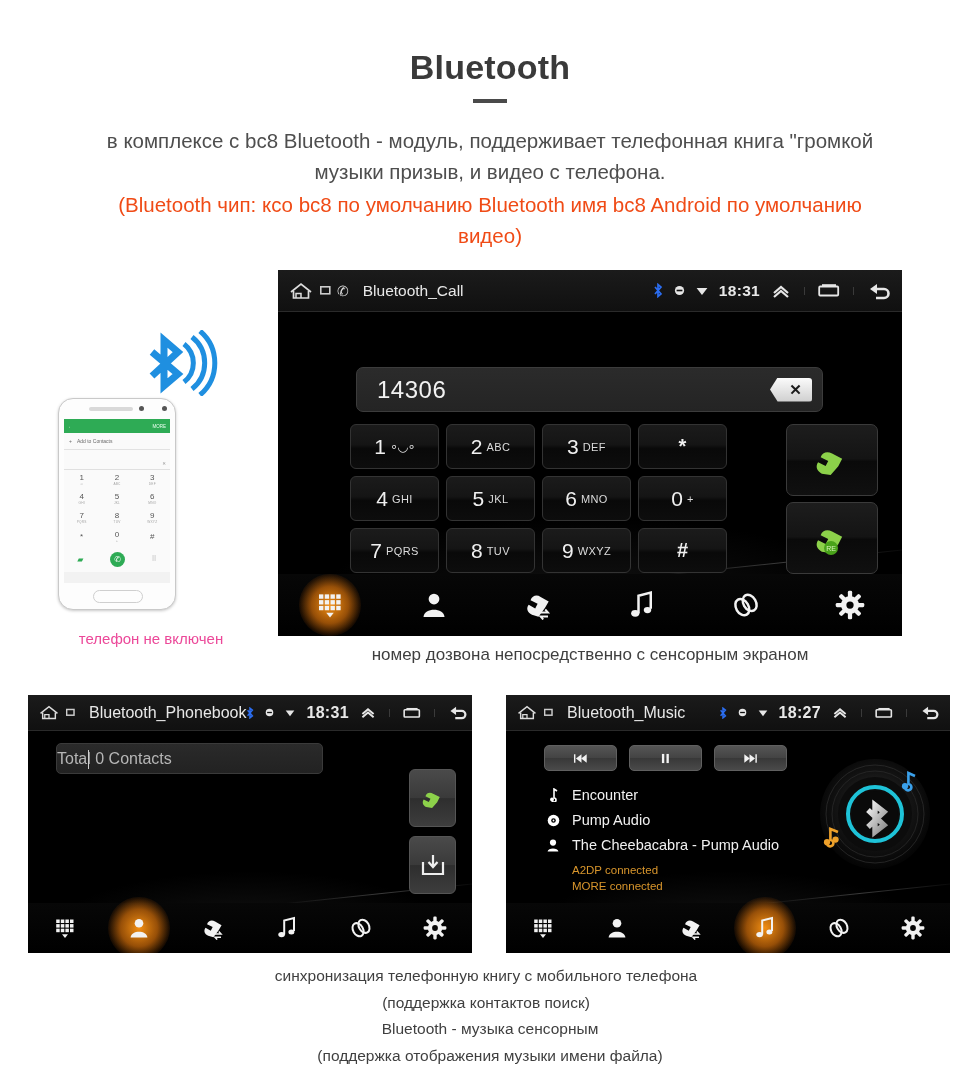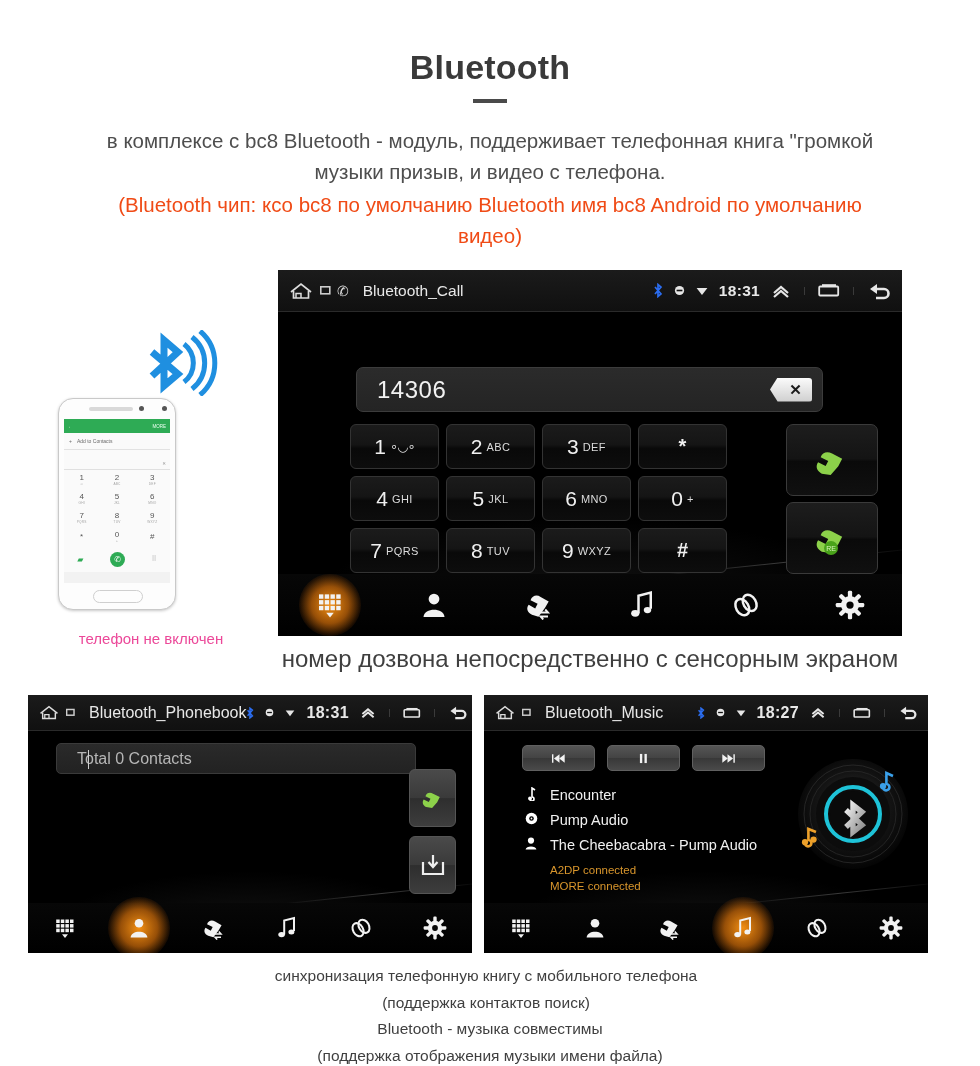--- a/index.html
+++ b/index.html
@@ -166,54 +166,54 @@
   .ps-k b{ font-size:8px; font-weight:normal;}
   .ps-k i{ font-size:3.2px; font-style:normal; color:#a5a5a5; letter-spacing:0.2px;}
   .ps-actions{ display:flex; align-items:center; justify-content:space-around; height:26px; background:#fafafa;}
   .ps-call{ width:15px;height:15px;border-radius:50%;background:#2eab55;display:flex;align-items:center;justify-content:center;color:#fff;font-size:8px;}
   .phone-home{ position:absolute; left:34px; bottom:6px; width:50px; height:13px; border:1.4px solid #cfcfcf; border-radius:7px;}
   .bt-badge{ position:absolute; left:78px; top:0px; width:96px; height:66px;}
   .cap-orange{ position:absolute; left:12px; top:300px; width:190px; text-align:center; color:#ec4899; font-size:15px;}
 
   .cap-main {
     position:absolute; left:278px; top:645px; width:624px;
-    text-align:center; color:#3f3f3f; font-size:24px;
+    text-align:center; color:#3f3f3f; font-size:17px;
   }
 
   
   #phonebook-screen { left: 28px; top: 695px; width: 444px; height: 258px; }
-  #music-screen { left: 484px; top: 695px; width: 444px; height: 258px; }
+  #music-screen { left: 506px; top: 695px; width: 444px; height: 258px; }
   #phonebook-screen .hu-statusbar, #music-screen .hu-statusbar { height: 36px; font-size: 16px; }
   #phonebook-screen .hu-body, #music-screen .hu-body { height: 222px; }
   #phonebook-screen .hu-nav, #music-screen .hu-nav { height: 50px; }
 
   .contacts-field{
-    position:absolute; left:28px; top:12px; width:360px; height:31px;
+    position:absolute; left:28px; top:12px; width:267px; height:31px;
     background: linear-gradient(#2a2a2a,#222); border:1px solid #3a3a3a; border-radius:5px;
-    display:flex; align-items:center; padding-left:20px; color:#b6b6b6; font-size:16px;
+    display:flex; align-items:center; color:#b6b6b6; font-size:16px;
   }
   .contacts-field::before{ content:""; position:absolute; left:31px; top:6px; width:1px; height:19px; background:#cfcfcf;}
   .side-btn{
     position:absolute; right:16px; width:47px; height:58px;
     background: linear-gradient(#4a4a4a,#3a3a3a 50%,#2e2e2e 51%,#3d3d3d);
     border:1px solid #555; border-radius:6px;
     display:flex; align-items:center; justify-content:center;
   }
   #pb-call-btn{ top:38px; }
   #pb-download-btn{ top:105px; }
 
   .media-controls{ position:absolute; left:38px; top:14px; display:flex; gap:12px;}
   .mc-btn{
     width:73px; height:26px;
     background: linear-gradient(#555,#434343 50%,#383838 51%,#4a4a4a);
     border:1px solid #606060; border-radius:5px;
     display:flex; align-items:center; justify-content:center;
   }
   .track-list{ position:absolute; left:40px; top:56px; }
-  .track-row{ display:flex; align-items:flex-start; gap:12px; margin-bottom:9px; color:#f0f0f0; font-size:14.5px;}
+  .track-row{ display:flex; align-items:center; gap:12px; margin-bottom:9px; color:#f0f0f0; font-size:14.5px;}
   .track-ico{ width:14px; display:flex; justify-content:center; color:#ffffff;}
   .conn-line{ color:#d9962c; font-size:11.5px; margin-left:26px; line-height:1.42; }
 
   .vinyl{ position:absolute; right:16px; top:24px; width:118px; height:118px;}
 
   .bottom-caps{ position:absolute; left:0; top:963px; width:980px; display:flex;flex-direction:column; }
   .bcap{ flex:1; text-align:center; color:#3f3f3f; font-size:15.5px; line-height:1.72;}
   .bcap.left{ padding-right:8px; }
 </style>
 </head>
@@ -835,16 +835,16 @@
       </div>
     </div>
 </div>
 
 <div class="bottom-caps">
   <div class="bcap left">
     <div>синхронизация телефонную книгу с мобильного телефона</div>
     <div>(поддержка контактов поиск)</div>
   </div>
   <div class="bcap">
-    <div>Bluetooth - музыка совместимы</div>
+    <div>Bluetooth - музыка сенсорным</div>
     <div>(поддержка отображения музыки имени файла)</div>
   </div>
 </div>
 
 </body></html>

